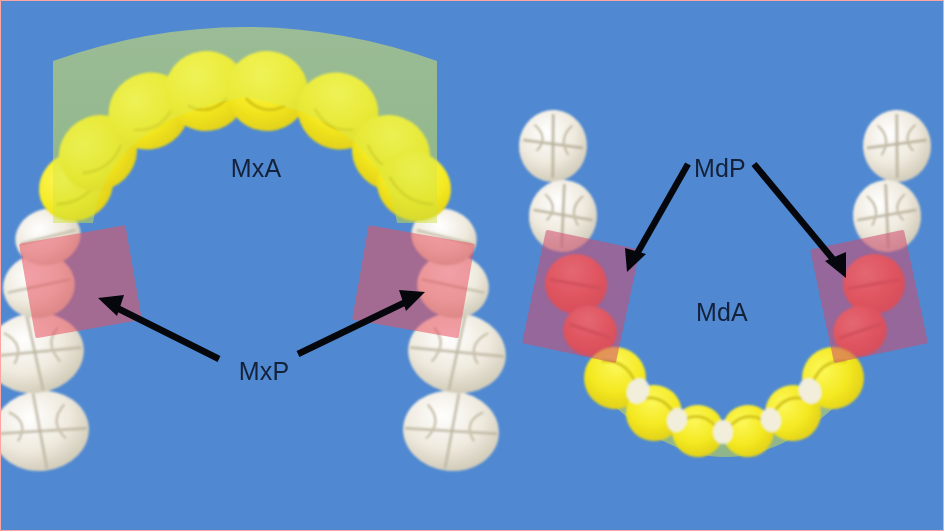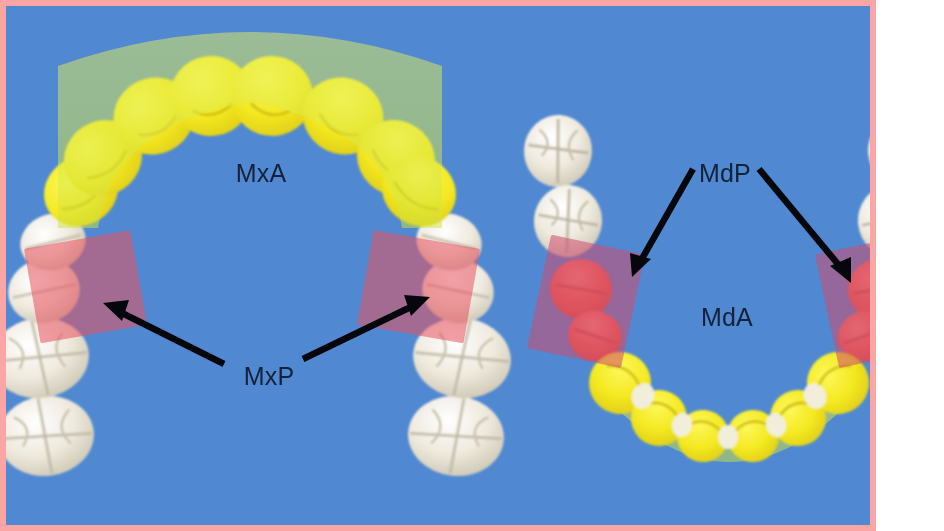--- a/index.html
+++ b/index.html
@@ -1,26 +1,26 @@
 <!DOCTYPE html>
 <html><head>
 <meta charset="utf-8">
 <title>Dental Arch Segments</title>
 <style>
   html,body{margin:0;padding:0;background:#ffffff;}
   body{font-family:"Liberation Sans", sans-serif;}
 
   #figure{
     position:relative;
-    width:876px;
+    width:944px;
     height:531px;
     overflow:hidden;
     background:#7dd3fc;
     box-sizing:border-box;
-    border:6px solid #fca5a5;
+    border:1px solid #fca5a5;
   }
   #figure-svg{
     position:absolute;
     left:0; top:0;
     width:944px;
     height:531px;
     display:block;
   }
   .label-text{
     font-family:"Liberation Sans", sans-serif;

